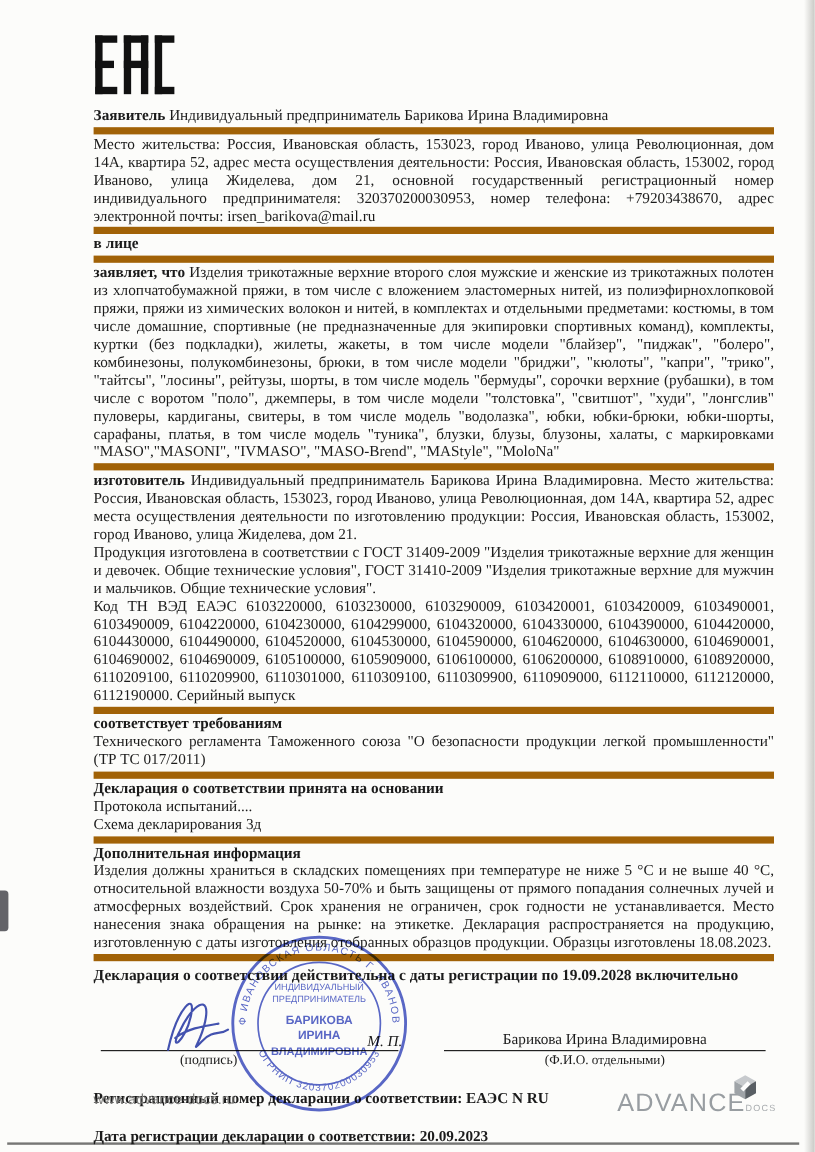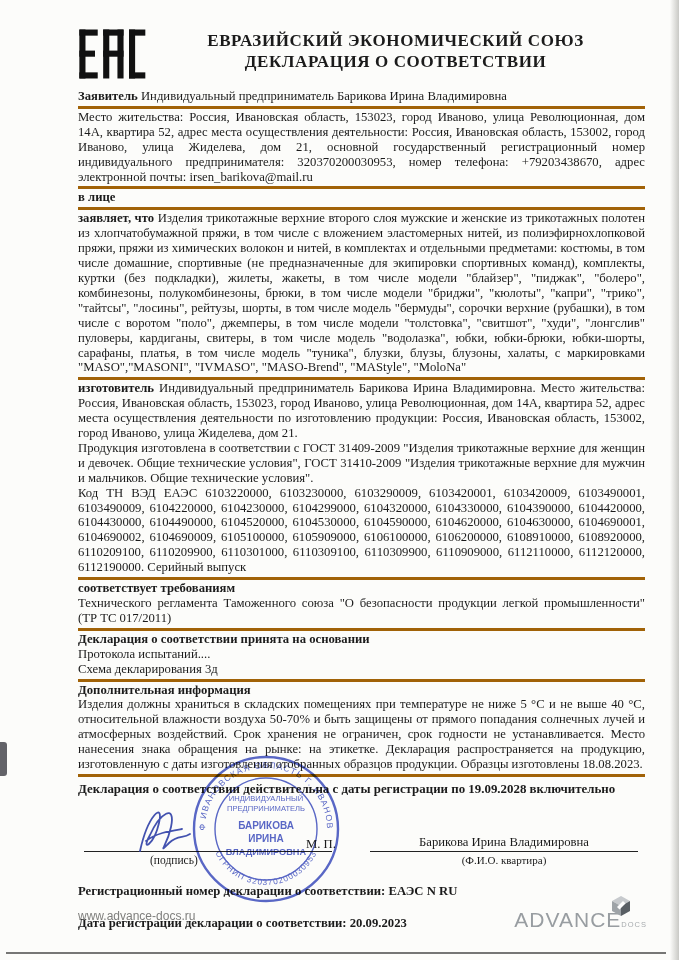--- a/index.html
+++ b/index.html
@@ -11,28 +11,28 @@
   .scan-bottom{position:absolute;left:6px;bottom:6px;width:660px;height:2px;background:#4a4a48;opacity:.75;}
   .scan-left-blob{position:absolute;left:0;top:742px;width:7px;height:34px;background:#3c3c44;opacity:.8;border-radius:0 3px 3px 0;}
   .content{position:absolute;left:78px;top:22px;width:567px;}
   .hdr{display:flex;align-items:flex-start;}
   .eac{width:68px;height:56px;flex:0 0 68px;margin-top:4px;}
   .titles{flex:1;text-align:center;padding-top:8px;}
   .title{font-weight:bold;font-size:17px;line-height:21px;letter-spacing:.6px;}
   p,.row{margin:0;font-size:12.7px;line-height:14.9px;}
   .just{text-align:justify;}
   .b{font-weight:bold;}
-  .rule{border-bottom:3px solid #a16207;}
+  .rule{border-bottom:6px solid #a16207;}
   .sec{padding:1px 0 2px 0;}
   .mt2{margin-top:5px;}
   
   .sigzone{position:relative;height:76px;margin-top:4px;}
   .sigline{position:absolute;left:6px;top:50px;width:248px;border-bottom:1px solid #222;}
   .sigcap{position:absolute;left:60px;top:53px;font-size:11.5px;padding-left:12px;}
-  .mp{position:absolute;left:228px;top:36px;font-size:12.7px;}
+  .mp{position:absolute;left:228px;top:36px;font-size:12.7px;font-style:italic;}
   .fioline{position:absolute;left:292px;top:50px;width:268px;border-bottom:1px solid #222;}
   .fio{position:absolute;left:292px;top:34px;width:268px;text-align:center;font-size:12.7px;}
   .fiocap{position:absolute;left:292px;top:53px;width:268px;text-align:center;font-size:11px;}
   .sig-svg{position:absolute;left:48px;top:-8px;z-index:3;}
   .stamp{position:absolute;left:112px;top:-48px;z-index:4;mix-blend-mode:multiply;opacity:.88;}
   .stamp text{fill:#4353c2;font-family:"Liberation Sans", sans-serif;}
   .reg{font-size:12.7px;line-height:16.5px;font-weight:bold;margin-top:6px;}
   
   .footer{position:absolute;left:78px;top:908px;font-family:"Liberation Sans", sans-serif;
           font-size:12px;line-height:17px;color:#7e7e7c;}
@@ -61,24 +61,20 @@
               <rect x="2" y="67" width="27" height="9"></rect>
             <rect x="37" y="4" width="9" height="72"></rect>
               <rect x="58" y="4" width="9" height="72"></rect>
             <rect x="37" y="4" width="30" height="9"></rect>
               <rect x="37" y="35" width="30" height="9"></rect>
             <rect x="75" y="4" width="9" height="72"></rect>
               <rect x="75" y="4" width="24" height="9"></rect>
             <rect x="75" y="67" width="24" height="9"></rect>
           </g>
         </svg>
-      </div>
-      <div class="titles">
-        <div class="title">ЕВРАЗИЙСКИЙ ЭКОНОМИЧЕСКИЙ СОЮЗ</div>
-        <div class="title">ДЕКЛАРАЦИЯ О СООТВЕТСТВИИ</div>
       </div>
     </div>
 
     <div class="sec rule mt2" style="margin-top:6px;">
       <p class="row"><span class="b">Заявитель</span>
         <span>Индивидуальный предприниматель Барикова Ирина Владимировна</span></p>
     </div>
     <div class="sec rule">
       <p class="just">Место жительства: Россия, Ивановская область, 153023, город Иваново, улица Революционная, дом 14А, квартира 52, адрес места осуществления деятельности: Россия, Ивановская область, 153002, город Иваново, улица Жиделева, дом 21, основной государственный регистрационный номер индивидуального предпринимателя: 320370200030953, номер телефона: +79203438670, адрес электронной почты: irsen_barikova@mail.ru</p>
     </div>
@@ -118,21 +114,21 @@
 
     <div class="sigzone">
       <svg class="sig-svg" width="84" height="76" viewBox="0 0 84 76">
         <path d="M14 58 C 22 22, 38 8, 33 30 C 28 52, 14 60, 24 42 C 34 20, 50 10, 45 34 C 41 53, 31 62, 43 50 C 52 41, 57 46, 64 41 M 20 48 C 30 40, 44 38, 56 36" fill="none" stroke="#3949ab" stroke-width="1.8" stroke-linecap="round" opacity=".95"></path>
       </svg>
       <div class="sigline"></div>
       <div class="sigcap">(подпись)</div>
       <div class="mp">М. П.</div>
       <div class="fio">Барикова Ирина Владимировна</div>
       <div class="fioline"></div>
-      <div class="fiocap">(Ф.И.О. квартира)</div>
+      <div class="fiocap">(Ф.И.О. отдельными)</div>
 
       <svg class="stamp" width="152" height="152" viewBox="0 0 152 152">
         <defs>
           <path id="arcTop" d="M 15 76 A 61 61 0 1 1 137 76"></path>
           <path id="arcBot" d="M 20 76 A 56 56 0 0 0 132 76"></path>
         </defs>
         <circle cx="76" cy="76" r="72" fill="none" stroke="#4353c2" stroke-width="2.4"></circle>
         <circle cx="76" cy="76" r="51" fill="none" stroke="#4353c2" stroke-width="1.4"></circle>
         <text font-size="8.6" letter-spacing="1.2">
           <textPath href="#arcTop" startOffset="50%" text-anchor="middle">РФ ИВАНОВСКАЯ ОБЛАСТЬ Г. ИВАНОВО</textPath>

